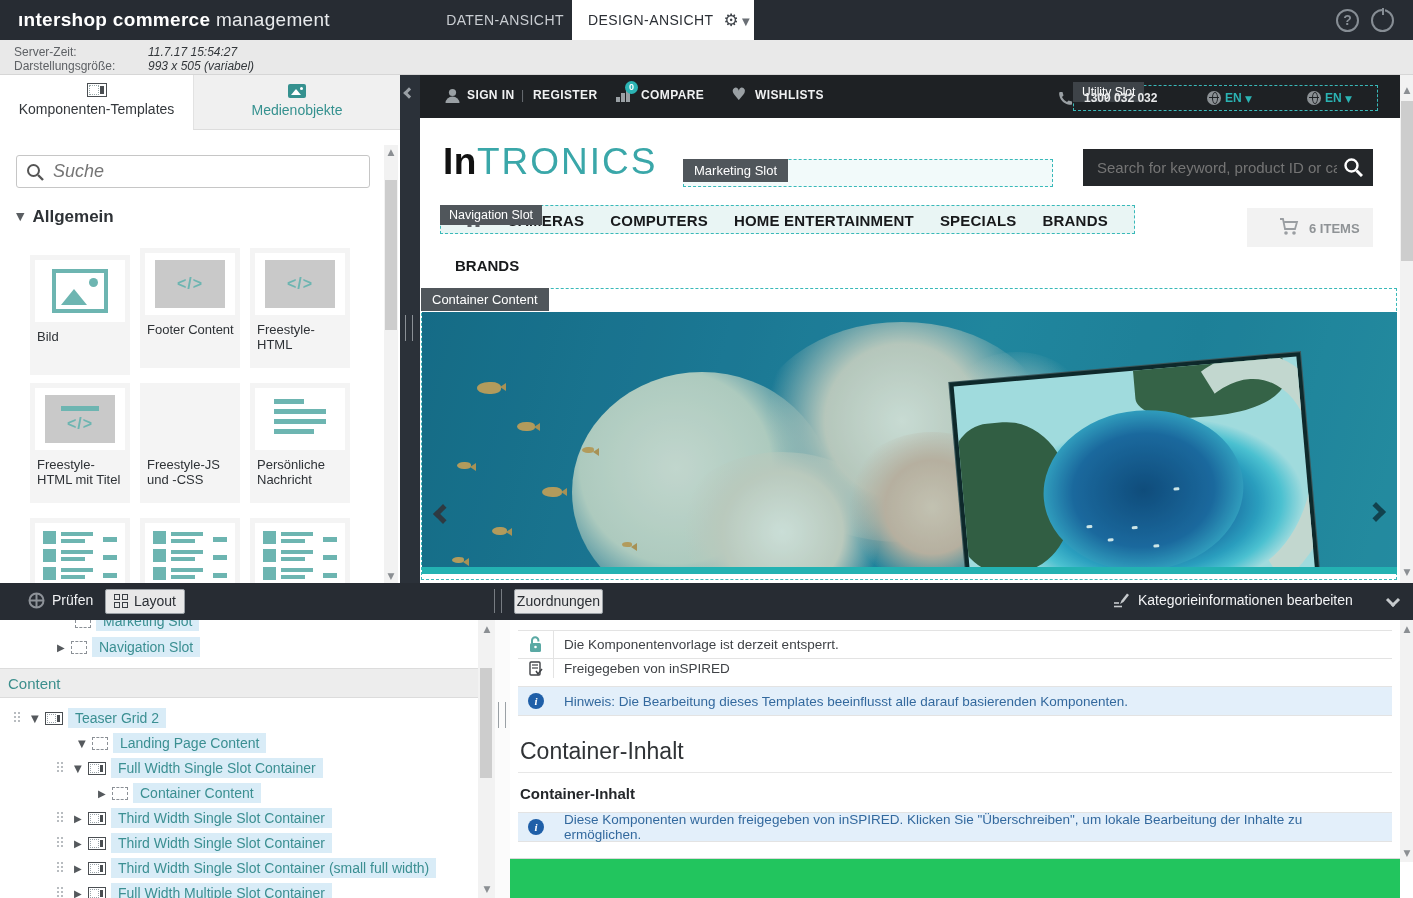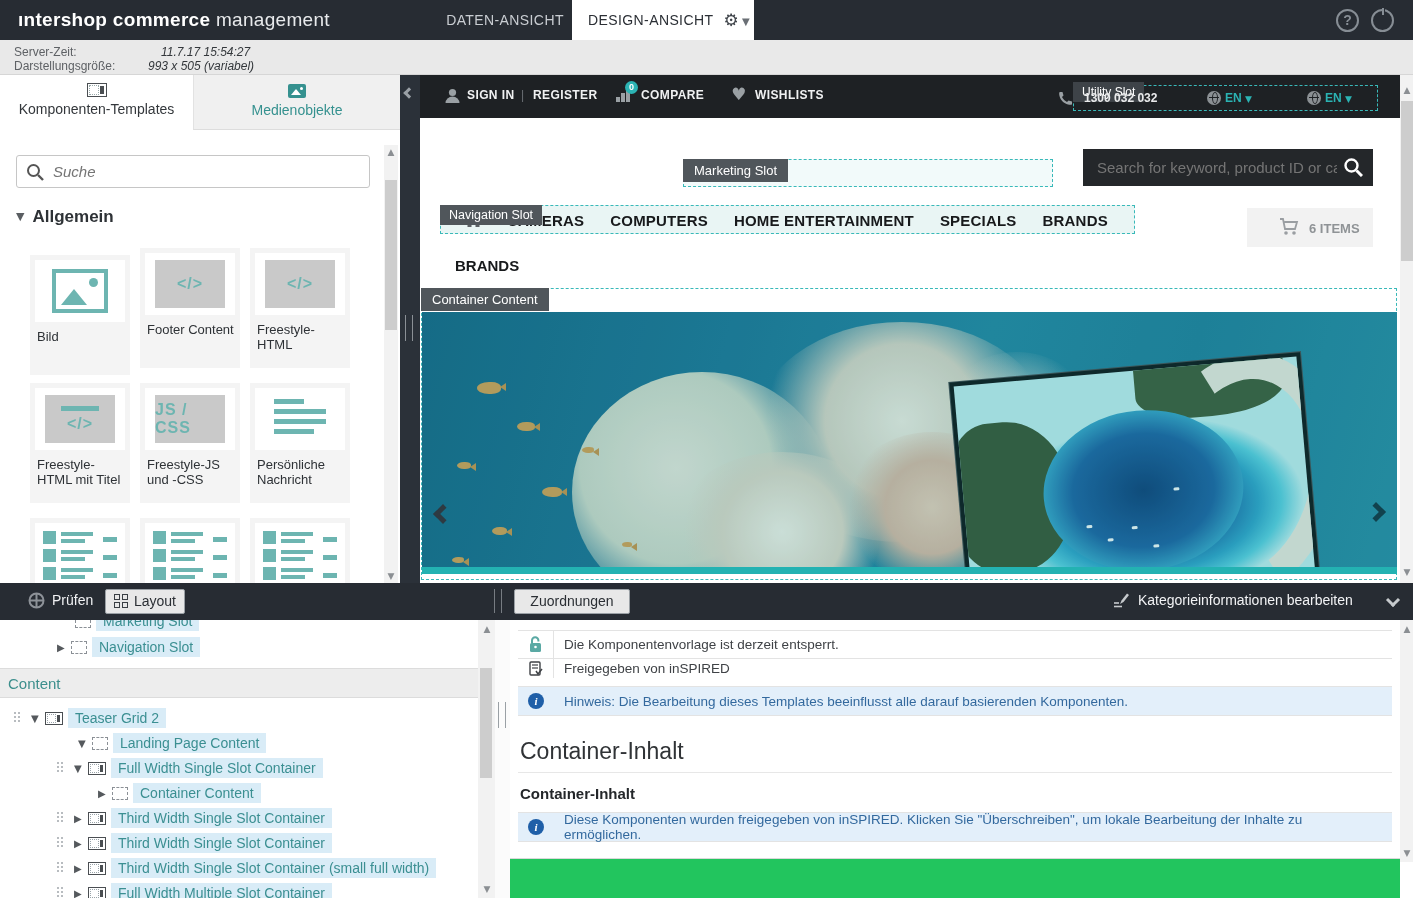--- a/index.html
+++ b/index.html
@@ -36,21 +36,21 @@
   .paltab .ticon { display:block; margin:8px auto 2px; }
   .comp-ticon { width:20px; height:14px; border:1px solid #4a4e52; position:relative; background:#fff; }
   .comp-ticon:before { content:""; position:absolute; left:1px; top:1px; right:7px; bottom:1px; border:1px dotted #9aa; }
   .comp-ticon:after { content:""; position:absolute; right:2px; top:2px; width:4px; height:8px; background:#4a4e52; }
   .media-ticon { width:18px; height:14px; background:#35918f; border-radius:2px; position:relative; }
   .media-ticon:before { content:""; position:absolute; left:3px; bottom:3px; border-left:5px solid transparent; border-right:5px solid transparent; border-bottom:6px solid #fff; }
   .media-ticon:after { content:""; position:absolute; right:3px; top:3px; width:3px; height:3px; border-radius:50%; background:#fff; }
 
   #pal-search { position:absolute; left:16px; top:80px; width:354px; height:33px; border:1px solid #c6c6c6; border-radius:3px; background:#fff; }
   #pal-search svg { position:absolute; left:9px; top:7px; }
-  #pal-search input { position:absolute; left:36px; top:3px; width:310px; height:25px; border:0; outline:none; font-style:italic; font-size:15px; color:#8b5cf6; font-family:"Liberation Sans",sans-serif; background:transparent; }
+  #pal-search input { position:absolute; left:36px; top:3px; width:310px; height:25px; border:0; outline:none; font-style:italic; font-size:18px; color:#8b5cf6; font-family:"Liberation Sans",sans-serif; background:transparent; }
   #pal-section { position:absolute; left:16px; top:132px; font-size:17px; font-weight:bold; color:#2e3236; }
   #pal-section .caret { color:#5a5e62; font-size:11px; margin-right:8px; vertical-align:2px; }
 
   .tile { position:absolute; width:100px; height:120px; background:#f4f4f4; }
   .tile .ibox { position:absolute; left:5px; top:5px; width:90px; height:62px; background:#fff; display:flex; align-items:center; justify-content:center; }
   .tile .lbl { position:absolute; left:7px; top:74px; right:4px; font-size:13px; color:#2e3236; line-height:15px; }
   .plaque { width:70px; height:48px; background:#c9c9c9; color:#6db5b1; display:flex; align-items:center; justify-content:center; font-weight:bold; font-size:16px; letter-spacing:1px; flex-direction:column; }
   .imgicon { width:56px; height:44px; border:4px solid #6db5b1; position:relative; background:#fff; }
   .imgicon:before { content:""; position:absolute; left:5px; bottom:4px; border-left:13px solid transparent; border-right:13px solid transparent; border-bottom:16px solid #6db5b1; }
   .imgicon:after { content:""; position:absolute; right:6px; top:5px; width:9px; height:9px; border-radius:50%; background:#6db5b1; }
@@ -128,21 +128,21 @@
   .hero-arrow { position:absolute; width:14px; height:14px; }
   #hero-prev { left:14px; top:195px; border-left:5px solid #2e3a42; border-bottom:5px solid #2e3a42; transform:rotate(45deg); }
   #hero-next { left:947px; top:193px; border-right:5px solid #11424e; border-top:5px solid #11424e; transform:rotate(45deg); }
 
   #pv-scroll { position:absolute; left:1400px; top:75px; width:13px; height:508px; background:#f2f2f2; }
 
   
   #btoolbar { position:absolute; left:0; top:583px; width:1413px; height:37px; background:#272c33; }
   .tb-btn { position:absolute; top:6px; height:25px; background:#e8e8e8; border:1px solid #9aa0a5; color:#2b2f34; font-size:14px; text-align:center; line-height:23px; border-radius:2px; }
   #btn-layout { left:105px; width:80px; }
-  #btn-zuord { left:514px; width:116px;text-align:center; }
+  #btn-zuord { left:514px; width:89px;text-align:center; }
   #pruefen { position:absolute; left:28px; top:9px; color:#f0f1f3; font-size:14px; }
   #pruefen svg { vertical-align:-4px; margin-right:7px; }
   .gridicon { display:inline-block; width:14px; height:14px; position:relative; vertical-align:-2px; margin-right:6px; }
   .gridicon i { position:absolute; width:6px; height:6px; border:1.5px solid #3a3f44; }
   #cat-edit { position:absolute; left:1113px; top:9px; color:#f2f3f5; font-size:14px; }
   #cat-edit svg { vertical-align:-3px; margin-right:8px; }
   #cat-chevron { position:absolute; left:1388px; top:12px; width:10px; height:10px; border-left:3px solid #c6cacd; border-bottom:3px solid #c6cacd; transform:rotate(-45deg); }
 
   
   #treepanel { position:absolute; left:0; top:620px; width:478px; height:278px; background:#fff; overflow:hidden; }
@@ -190,21 +190,21 @@
     <span>DESIGN-ANSICHT</span><span class="gear glyph">⚙</span><span class="caret glyph">▼</span>
   </div>
   <div class="roundicon" id="helpicon" style="left:1336px;"><span>?</span></div>
   <div class="roundicon" id="powericon">
       <div class="stick"></div>
     </div>
 </div>
 
 <div id="statusbar">
   <span class="lbl" style="top:5px;">Server-Zeit:</span>
-  <span class="val" style="top:5px;margin-left:13px;">11.7.17 15:54:27</span>
+  <span class="val" style="top:5px;">11.7.17 15:54:27</span>
   <span class="lbl" style="top:19px;">Darstellungsgröße:</span>
   <span class="val" style="top:19px;">993 x 505 (variabel)</span>
 </div>
 
 <div id="palette">
   <div id="paltab-media" class="paltab">
     <span class="ticon media-ticon" style="margin:9px auto 4px;"></span>
     <span>Medienobjekte</span>
   </div>
   <div id="paltab-comp" class="paltab">
@@ -249,25 +249,20 @@
   <div class="tile" style="left:30px; top:308px;">
     <div class="ibox">
         <div class="plaque">
           <span style="display:block;width:38px;height:5px;background:#6db5b1;margin-bottom:4px;"></span>
           <span>&lt;/&gt;</span>
         </div>
       </div>
     <div class="lbl">Freestyle-HTML mit Titel</div>
   </div>
   <div class="tile" style="left:140px; top:308px;">
-    <div class="ibox">
-        <div class="plaque">
-          <span>JS / CSS</span>
-        </div>
-      </div>
     <div class="lbl">Freestyle-JS und -CSS</div>
   </div>
   <div class="tile" style="left:250px; top:308px;">
     <div class="ibox">
       <div class="linesicon">
         <i style="top:0; width:30px;"></i>
           <i style="top:10px; width:52px;"></i>
           <i style="top:20px; width:52px;"></i>
           <i style="top:30px; width:40px;"></i>
       </div>
@@ -365,20 +360,21 @@
       <svg class="abs" style="left:-16px; top:5px;" width="15" height="15" viewBox="0 0 15 15">
           <path d="M2 1 C1 1 1 3 1.5 5 C2.5 9 6 12.5 10 13.5 C12 14 14 14 14 13 L14 10.5 L10.5 9.5 L9 11 C7 10 5 8 4 6 L5.5 4.5 L4.5 1 Z" fill="#9aa0a4"></path>
         </svg>
       <div id="utility-label">Utility Slot</div>
       <span id="sf-phone">1300 032 032</span>
       <span class="sf-lang" style="left:133px;"><span class="globe"></span><span>EN</span> <span class="caret glyph">▼</span></span>
       <span class="sf-lang" style="left:233px;"><span class="globe"></span><span>EN</span> <span class="caret glyph">▼</span></span>
     </div>
   </div>
 
+  <div id="sf-logo"><span class="in">In</span><span class="tronics">TRONICS</span></div>
 
   <div id="sf-marketing">
     <div class="slot-label">Marketing Slot</div>
   </div>
 
   <div id="sf-search">
     <input placeholder="Search for keyword, product ID or category" style="">
     <svg width="20" height="20" viewBox="0 0 20 20">
         <circle cx="8.5" cy="8.5" r="6" fill="none" stroke="#fff" stroke-width="2.4"></circle>
         <line x1="13.5" y1="13.5" x2="19" y2="19" stroke="#fff" stroke-width="3"></line>

